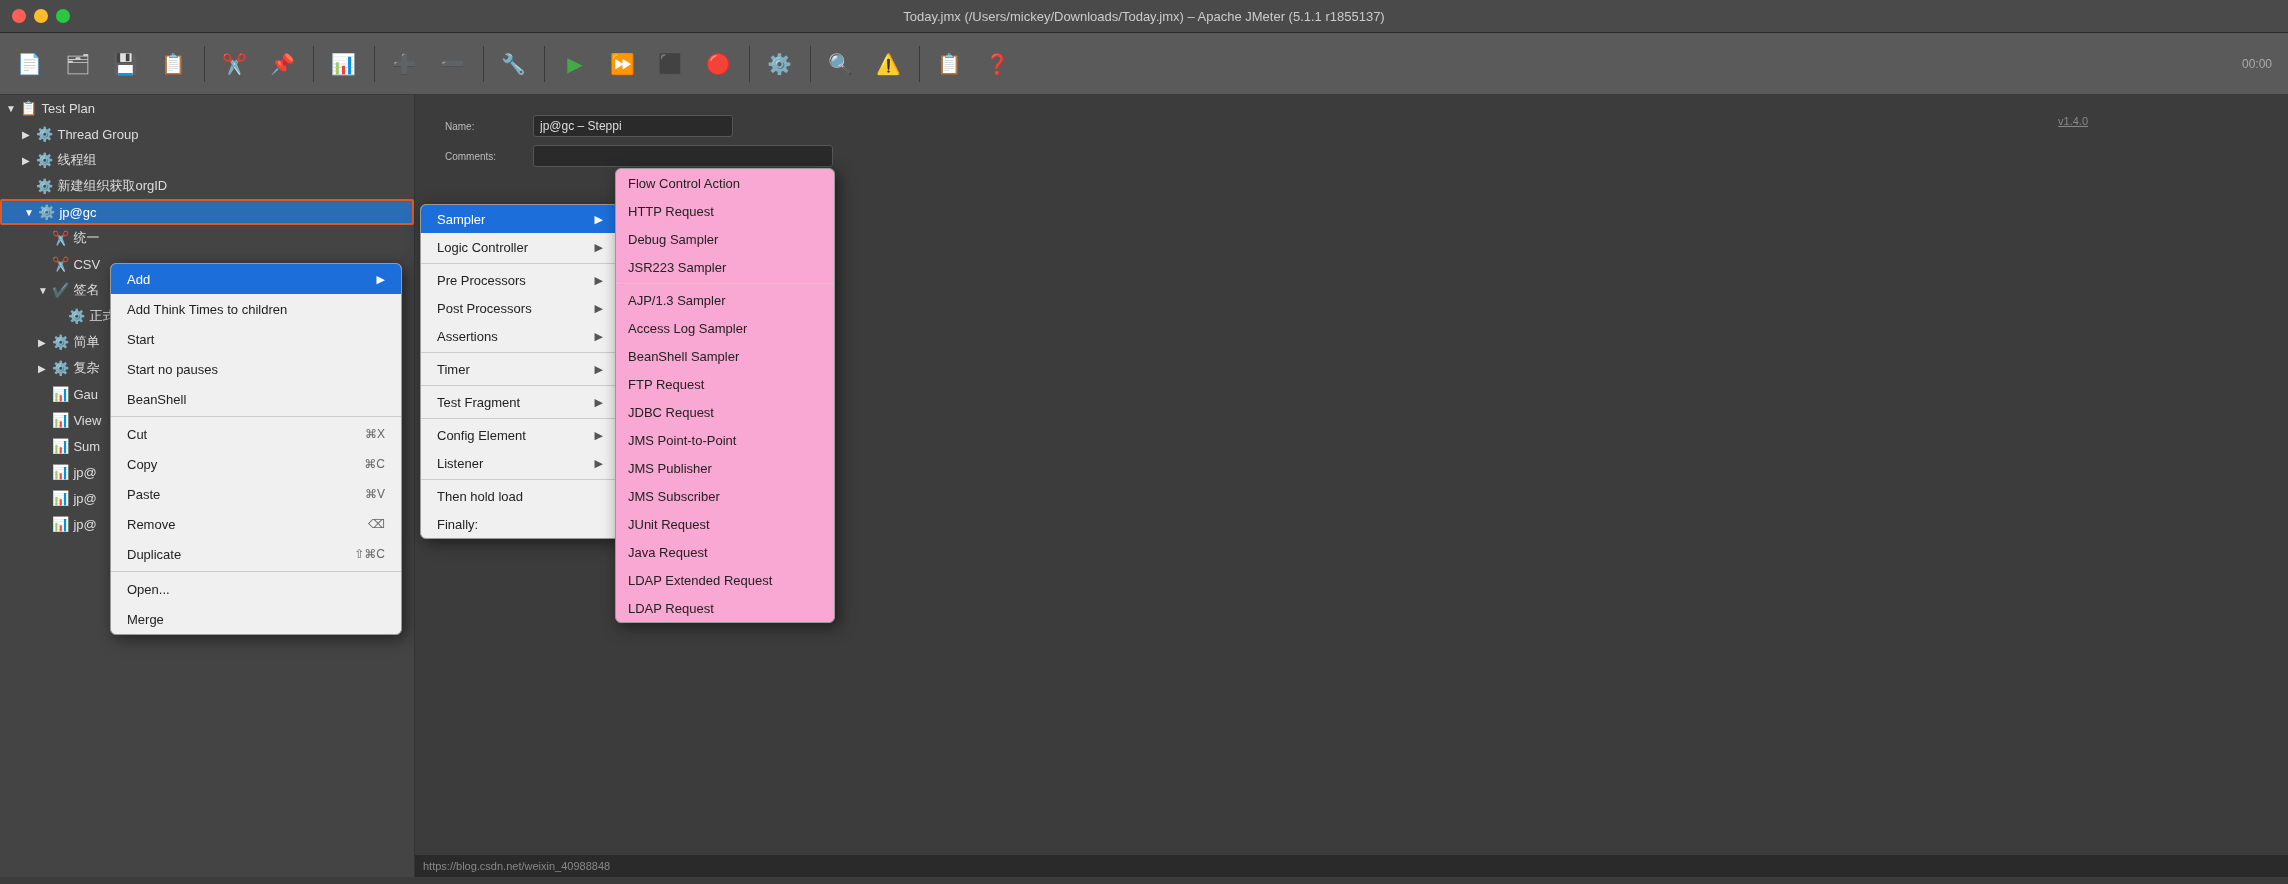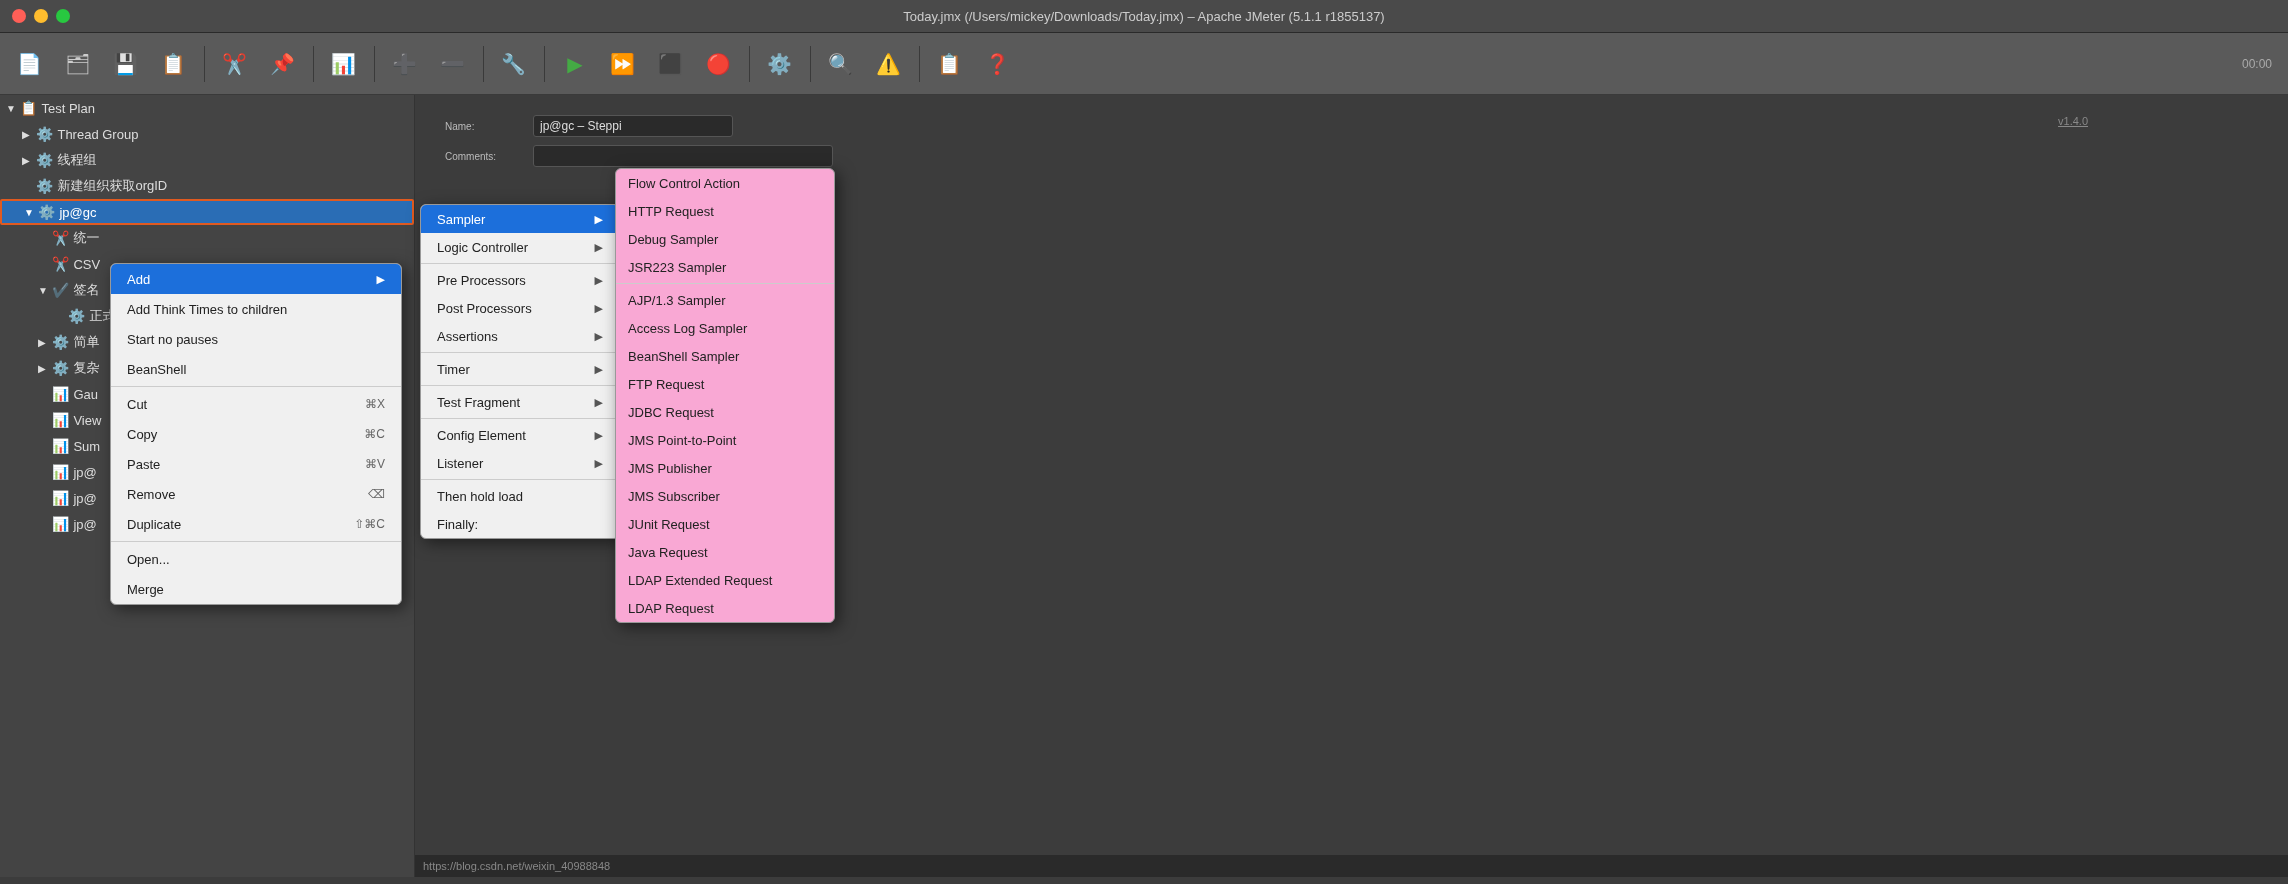--- a/index.html
+++ b/index.html
@@ -377,20 +377,23 @@
 
     <div id="context-menu">
       <div class="ctx-item highlight">
         <span class="ctx-item-label">Add</span>
         <span class="ctx-item-arrow">▶</span>
       </div>
       <div class="ctx-item">
         <span class="ctx-item-label">Add Think Times to children</span>
       </div>
       <div class="ctx-item">
+        <span class="ctx-item-label">Start</span>
+      </div>
+      <div class="ctx-item">
         <span class="ctx-item-label">Start no pauses</span>
       </div>
       <div class="ctx-item">
         <span class="ctx-item-label">BeanShell</span>
       </div>
       <div class="ctx-sep"></div>
       <div class="ctx-item">
         <span class="ctx-item-label">Cut</span>
         <span class="ctx-item-shortcut">⌘X</span>
       </div>

